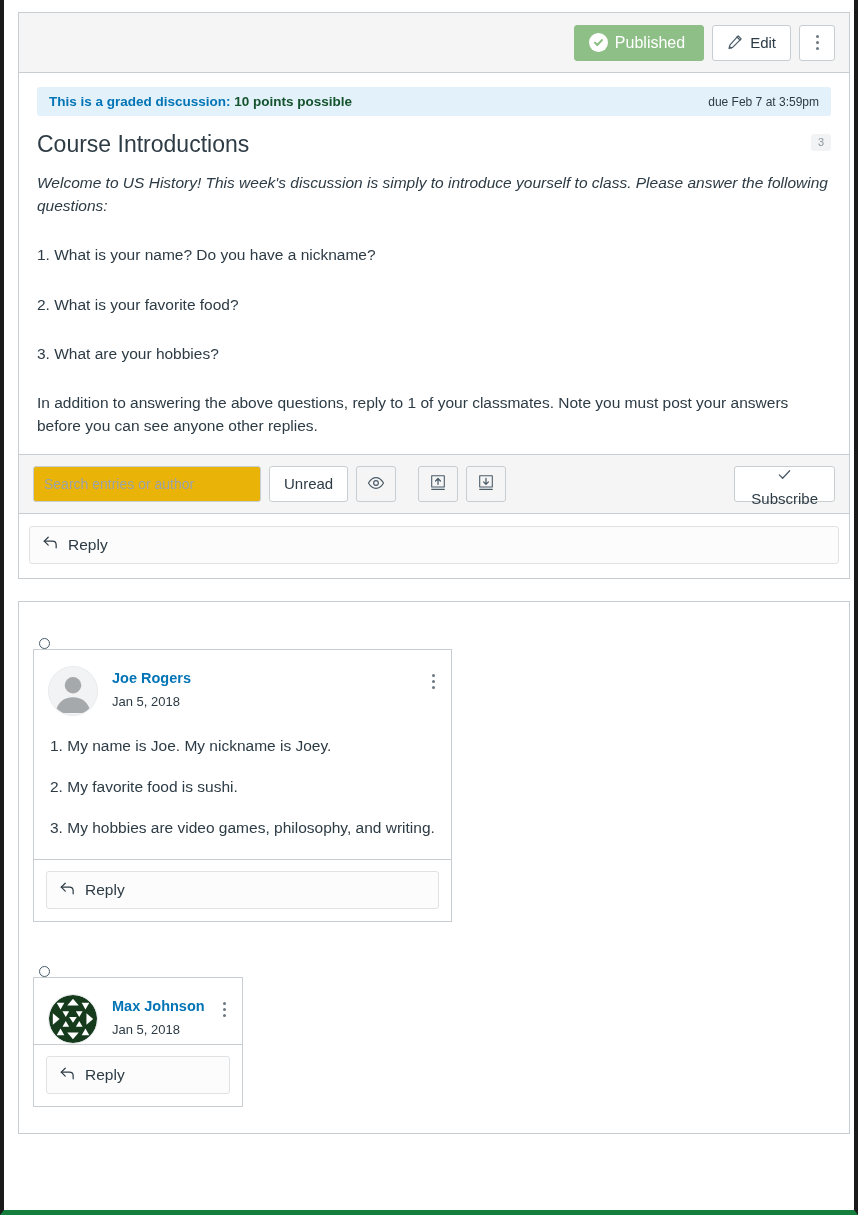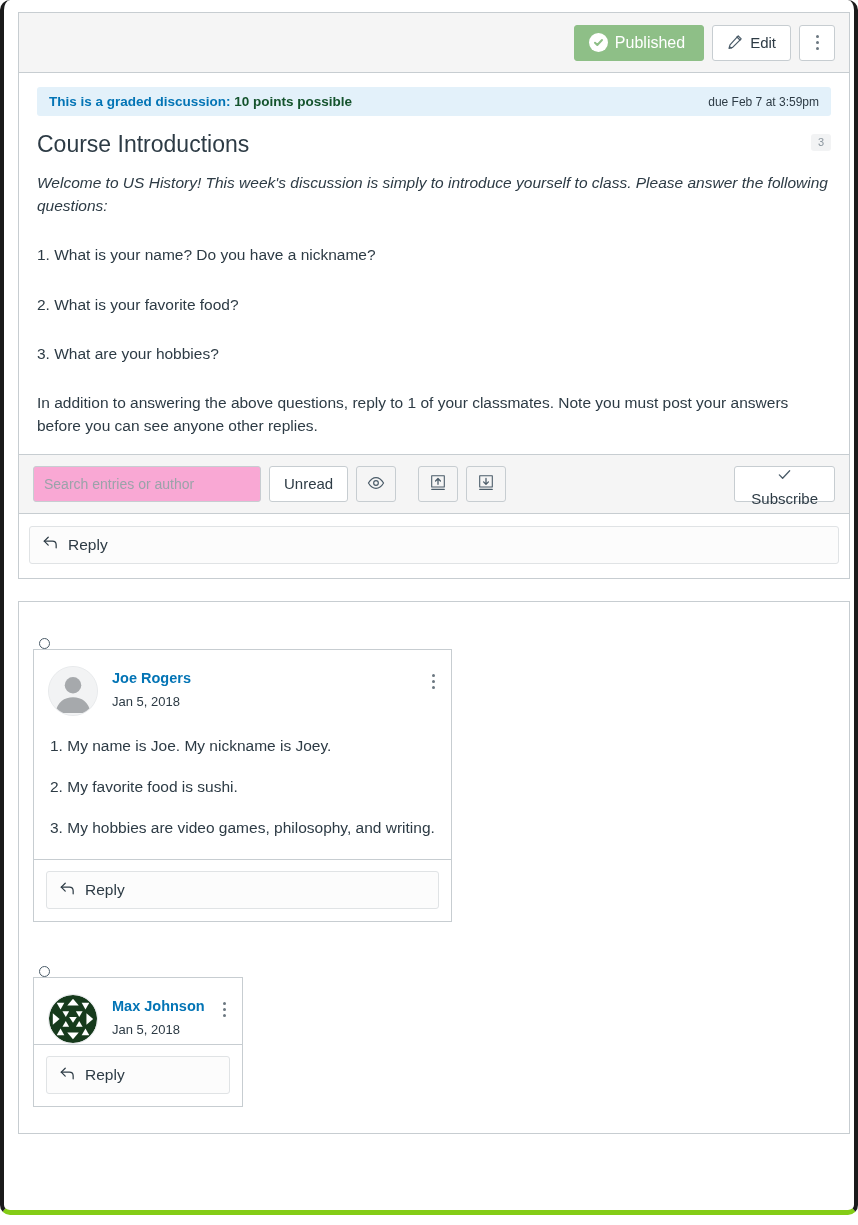--- a/index.html
+++ b/index.html
@@ -14,23 +14,22 @@
     position: relative;
   }
 
   
   .page-frame {
     position: absolute;
     left: 0; top: 0;
     width: 858px; height: 1215px;
     border-left: 4px solid #1a1a1a;
     border-right: 4px solid #1a1a1a;
-    border-bottom: 5px solid #84cc16;
-    background: #ffffff;
-    border-radius: 10px;
+    border-bottom: 5px solid #15803d;
+    background: #ffffff;
   }
 
   .inner {
     position: absolute;
     left: 14px;
     top: 12px;
     width: 832px;
   }
 
   
@@ -158,21 +157,21 @@
     padding: 11px 14px;
     display: flex;
     align-items: center;
     gap: 8px;
   }
   .search-input {
     width: 228px;
     height: 36px;
     border: 1px solid #c7cdd1;
     border-radius: 3px;
-    background: #f9a8d4;
+    background: #eab308;
     padding: 0 10px;
     font-size: 14px;
     font-family: "Liberation Sans", sans-serif;
     color: #2d3b45;
   }
   .search-input::placeholder { color: #9aa3a9; }
 
   .btn-icon {
     width: 40px;
     height: 36px;

